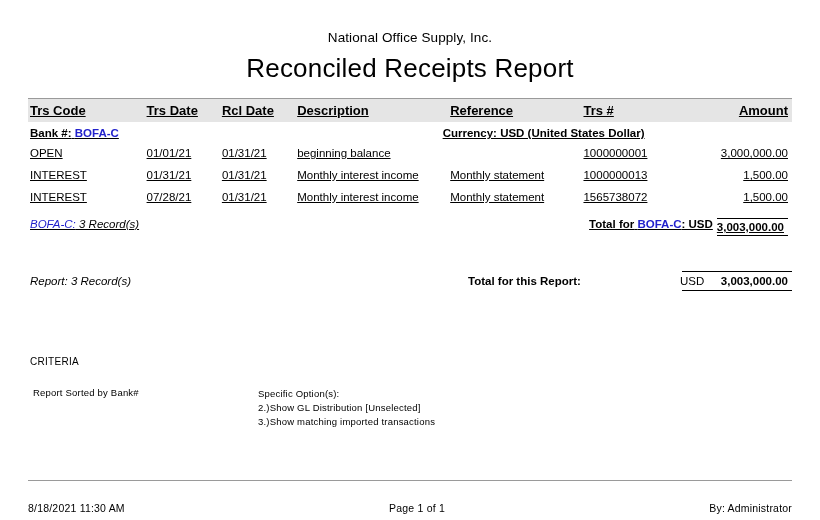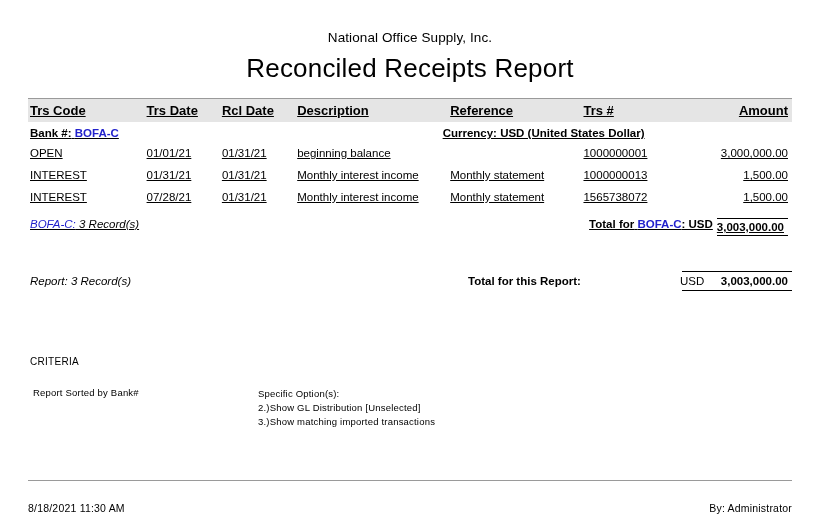--- a/index.html
+++ b/index.html
@@ -290,16 +290,17 @@
   <div class="crit-col2">
     <div>Specific Option(s):</div>
     <div>2.)Show GL Distribution [Unselected]</div>
     <div>3.)Show matching imported transactions</div>
   </div>
 
 
   <div class="footer-rule"></div>
   <div class="footer">
     <div class="left">8/18/2021 11:30 AM</div>
+    <div class="center">Page 1 of 1</div>
     <div class="right">By: Administrator</div>
   </div>
 
 </div>
 
 </body></html>

